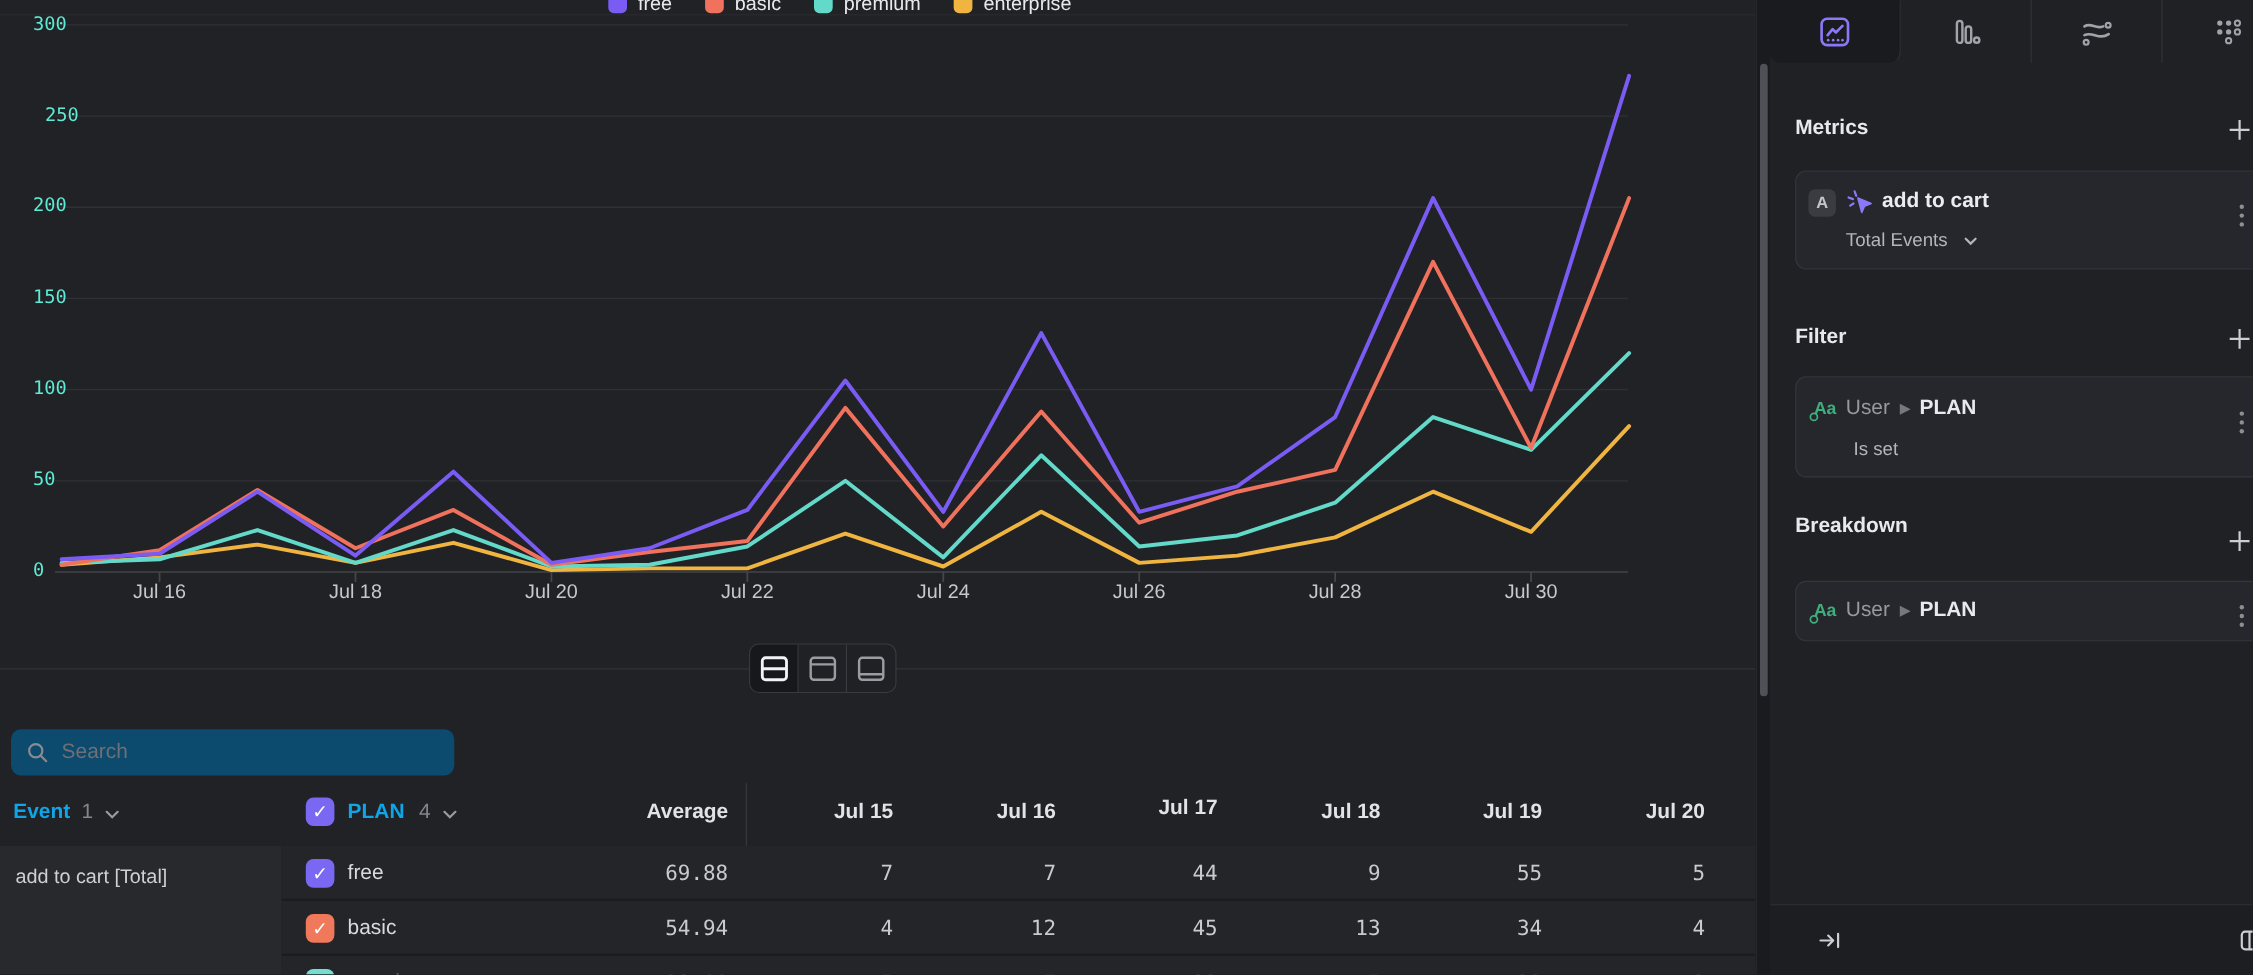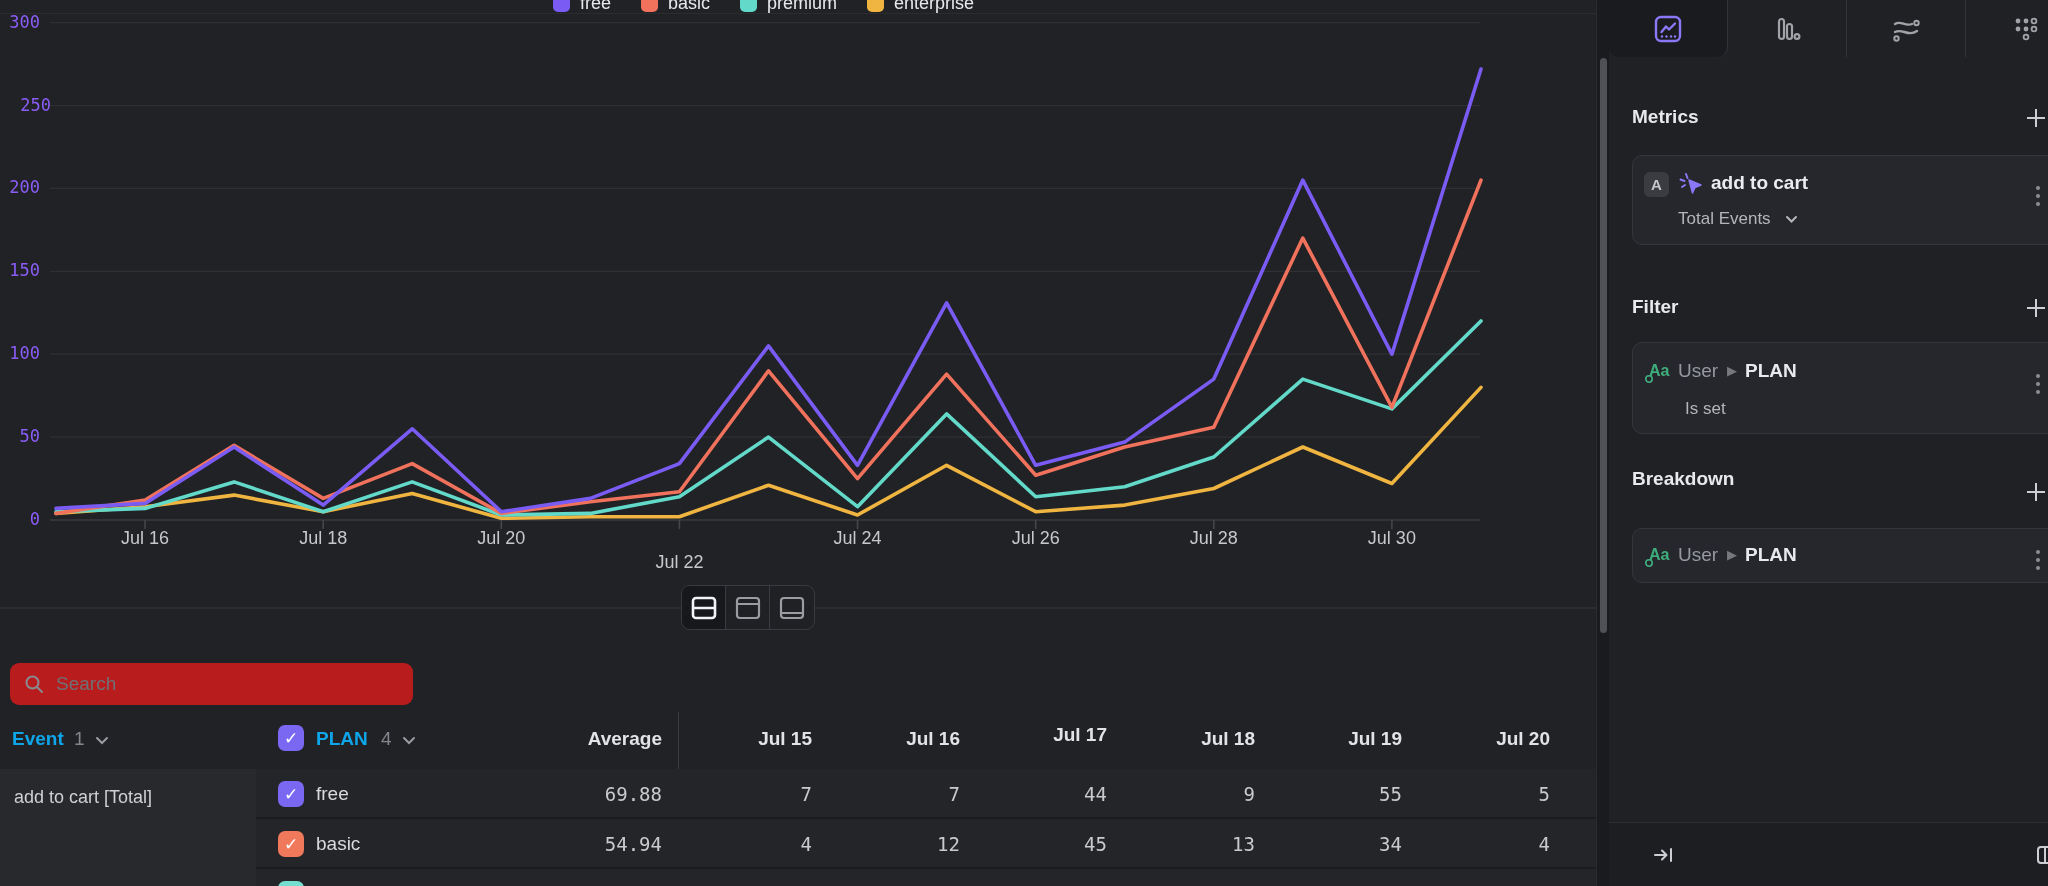--- a/index.html
+++ b/index.html
@@ -10,32 +10,32 @@
 
   
   #main { position:absolute; left:0; top:0; width:1596px; height:886px; background:#212226; overflow:hidden; }
   #topline { position:absolute; left:0; top:13px; width:1596px; height:1px; background:#2b2c30; }
 
   #legend { position:absolute; top:-7px; left:553px; display:flex; gap:30px; align-items:center; }
   .legend-item { display:flex; gap:10px; align-items:center; }
   .legend-swatch { width:17px; height:17px; border-radius:5px; }
   .legend-label { color:#e8e9ec; font-size:18px; }
 
-  .ylab { position:absolute; width:40px; text-align:right; color:#8b5cf6;
-          font:17px "DejaVu Sans Mono", monospace; transform:translateY(-11px); }
+  .ylab { position:absolute; width:40px; text-align:left; color:#5eead4;
+          font:17px "DejaVu Sans Mono", monospace; transform:translateY(-11px);padding-left:30px; }
   .xlab { position:absolute; width:90px; text-align:center; color:#c6c8cc; font-size:18px; top:528px; }
 
   #splitline { position:absolute; left:0; top:607px; width:1596px; height:2px; background:#2c2d31; }
   #layout-toggle { position:absolute; left:681px; top:585px; height:45px; display:flex;
                    background:#202125; border:1px solid #3a3b40; border-radius:9px; overflow:hidden; }
   .lt-btn { width:44px; display:flex; align-items:center; justify-content:center; border-right:1px solid #3a3b40; }
   .lt-btn:last-child { border-right:none; }
   .lt-btn.active { background:#17181c; }
 
-  #searchbar { position:absolute; left:10px; top:663px; width:403px; height:42px; background:#b91c1c;
+  #searchbar { position:absolute; left:10px; top:663px; width:403px; height:42px; background:#0c4a6e;
                border-radius:9px; display:flex; align-items:center; padding:0 14px; gap:12px; }
   #searchbar input { background:transparent; border:none; outline:none; color:#d6d7da; font-size:19px; width:320px;
                      font-family:"Liberation Sans", sans-serif; }
   #searchbar input::placeholder { color:#6f7076; }
 
   #thead { position:absolute; left:0; top:712px; width:1596px; height:57px; }
   .th-text { color:#0ea5e9; font-size:19px; font-weight:bold; }
   .th-dim { color:#85868c; font-size:19px; }
   .num-cell { position:absolute; text-align:right; font:19px "DejaVu Sans Mono", monospace; color:#c9cacd; }
   .date-head { position:absolute; text-align:right; color:#e2e3e6; font-size:19px; font-weight:bold; }
@@ -130,21 +130,21 @@
         <div class="ylab" style="left: 0px; top: 354.2px;">100</div>
         <div class="ylab" style="left: 0px; top: 271.3px;">150</div>
         <div class="ylab" style="left: 0px; top: 188.4px;">200</div>
         <div class="ylab" style="left: 0px; top: 105.5px; margin-left: 11px;">250</div>
         <div class="ylab" style="left: 0px; top: 22.6px;">300</div>
       </div>
     <div id="xlabels">
         <div class="xlab" style="left: 100.06px;">Jul 16</div>
         <div class="xlab" style="left: 278.18px;">Jul 18</div>
         <div class="xlab" style="left: 456.3px;">Jul 20</div>
-        <div class="xlab" style="left: 634.42px; margin-top: 24px;">Jul 22</div>
+        <div class="xlab" style="left: 634.42px;">Jul 22</div>
         <div class="xlab" style="left: 812.54px;">Jul 24</div>
         <div class="xlab" style="left: 990.66px;">Jul 26</div>
         <div class="xlab" style="left: 1168.78px;">Jul 28</div>
         <div class="xlab" style="left: 1346.9px;">Jul 30</div>
       </div>
 
     <div id="splitline"></div>
 
     <div id="layout-toggle">
       <div class="lt-btn active">

